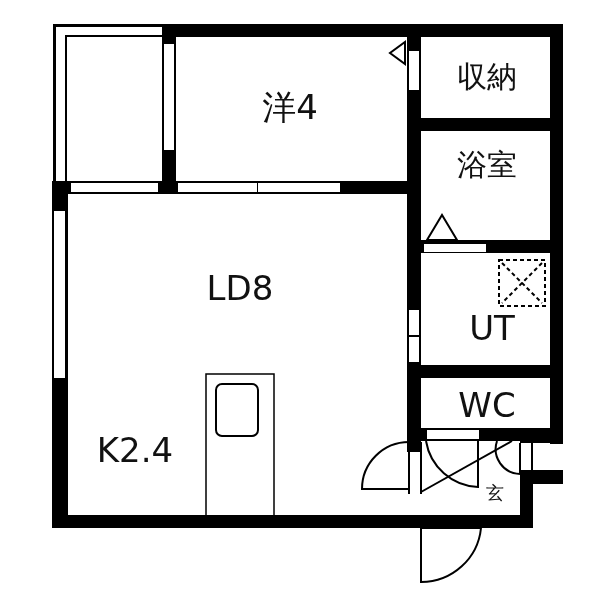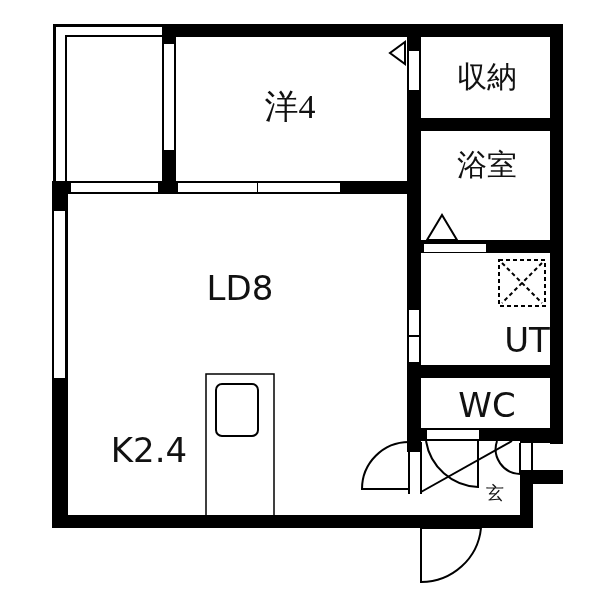--- a/index.html
+++ b/index.html
@@ -90,20 +90,20 @@
     <path d="M426,441 A55,55 0 0 0 478,487 L478,441"></path>
     <path d="M497,441 A25,25 0 0 0 520,474"></path>
     <line x1="520" y1="443" x2="520" y2="474"></line>
     <line x1="532" y1="443" x2="532" y2="474"></line>
     <line x1="421" y1="492" x2="512" y2="441"></line>
     <path d="M421,582 A60,60 0 0 0 481,528 L421,528 Z"></path>
     <line x1="421" y1="528" x2="421" y2="582"></line>
   </g>
 </svg>
 
-<div class="lbl big" style="left:290px;top:107px;font-family:Liberation Serif, serif;">洋4</div>
+<div class="lbl big" style="left:290px;top:107px;">洋4</div>
 <div class="lbl mid" style="left:487px;top:77px;">収納</div>
 <div class="lbl mid" style="left:487px;top:165px;">浴室</div>
 <div class="lbl big" style="left:240px;top:288px;">LD8</div>
-<div class="lbl big" style="left:492px;top:340px;margin-left:35px;">UT</div>
+<div class="lbl big" style="left:492px;top:328px;">UT</div>
 <div class="lbl big" style="left:487px;top:405px;text-align:right;">WC</div>
-<div class="lbl big" style="left:135px;top:450px;margin-left:14px;">K2.4</div>
+<div class="lbl big" style="left:135px;top:450px;">K2.4</div>
 <div class="lbl small" style="left:495px;top:493px;">玄</div>
 
 </body></html>

